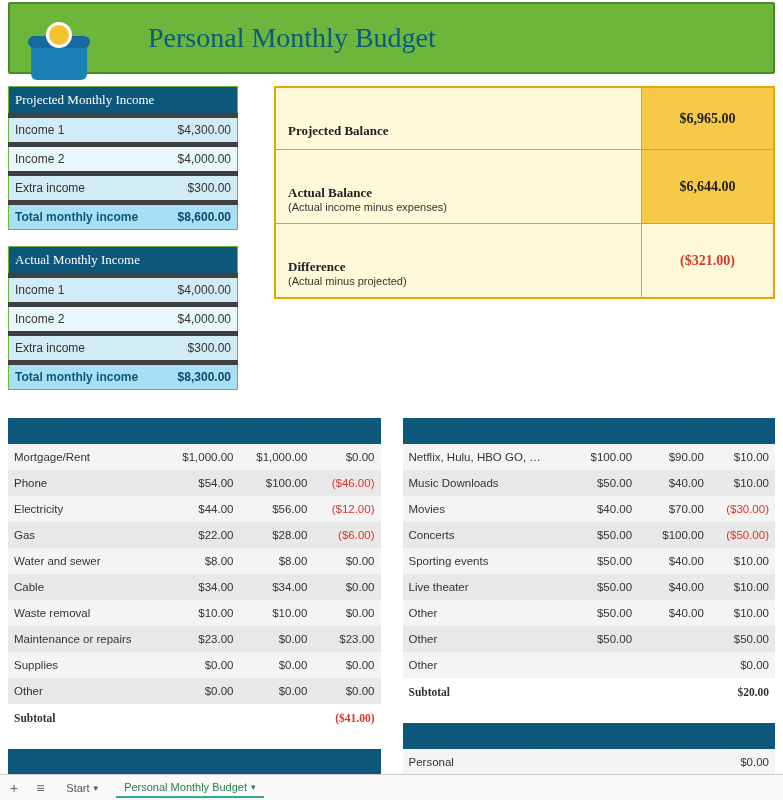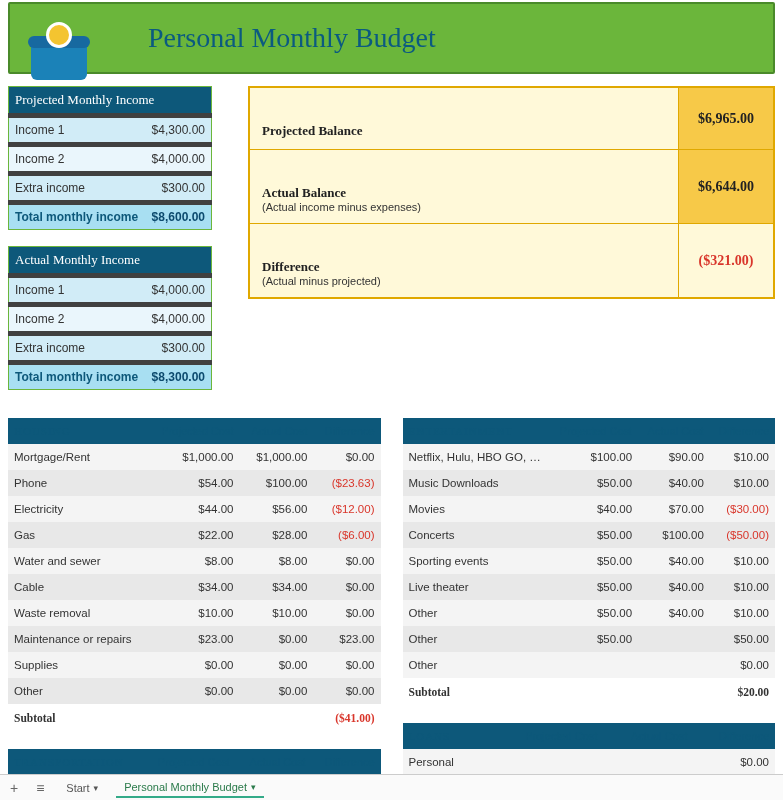--- a/index.html
+++ b/index.html
@@ -6,39 +6,39 @@
   body { font-family: Verdana, Geneva, sans-serif; font-size: 12px; color: #333; background: #fff; width: 783px; height: 800px; overflow: hidden; position: relative; }
   
   .header-banner { background: #6bb63b; border: 2px solid #4a8a2a; margin: 2px 8px 12px 8px; height: 72px; display: flex; align-items: center; padding-left: 18px; position: relative; border-radius: 2px; }
   .header-title { font-family: Georgia, serif; font-size: 28px; color: #0b5a80; font-weight: normal; margin-left: 120px; }
   .coin-jar { position: absolute; left: 18px; bottom: -8px; width: 62px; height: 62px; }
   .jar-body { width: 56px; height: 36px; background: #1b82b8; border-radius: 4px 4px 6px 6px; position: absolute; bottom: 0; left: 3px; }
   .jar-lid { width: 62px; height: 12px; background: #1769a0; border-radius: 6px; position: absolute; bottom: 32px; left: 0; }
   .coin { width: 26px; height: 26px; background: #f4c430; border: 3px solid #fff; border-radius: 50%; position: absolute; top: 4px; left: 18px; }
 
   .top-grid { display: flex; gap: 36px; padding: 0 8px; align-items: flex-start; }
-  .left-col { width: 204px; }
+  .left-col { width: 230px; }
   .right-col { flex: 1; }
 
   .income-table { width: 100%; border-collapse: collapse; margin-bottom: 16px; border: 1px solid #6bb63b; }
   .income-table th { background: #0d587a; color: #fff; text-align: left; padding: 5px 6px; font-family: Georgia, serif; font-weight: normal; font-size: 13px; }
   .income-table td { padding: 5px 6px; border-top: 5px solid #404040; font-size: 12px; }
   .income-table .amt { text-align: right; }
   .income-table .r1 { background: #d1ecf7; }
   .income-table .r2 { background: #eaf6fc; }
   .income-table .total td { background: #a8dff2; font-weight: bold; color: #0d587a; }
   .income-table .total .amt { color: #0c4a6e; }
 
   .balance-box { border: 2px solid #e0a800; background: #fff9d9; }
   .balance-row { display: flex; border-bottom: 1px solid #e0a800; }
   .balance-row:last-child { border-bottom: none; }
   .balance-label-cell { flex: 1; padding: 10px 12px; font-size: 12px; }
   .balance-label-cell .bl-title { font-family: Georgia, serif; font-weight: bold; color: #222; font-size: 13px; margin-top: 25px; }
   .balance-label-cell .bl-sub { font-size: 11px; color: #333; }
-  .balance-val { width: 95px; background: #f7c948; display: flex; align-items: center; justify-content: center; font-weight: bold; font-family: Georgia, serif; font-size: 14px; color: #222; border-left: 1px solid #e0a800; }
+  .balance-val { width: 132px; background: #f7c948; display: flex; align-items: center; justify-content: center; font-weight: bold; font-family: Georgia, serif; font-size: 14px; color: #222; border-left: 1px solid #e0a800; }
   .balance-row:last-child .balance-val { background: #fff9d9; color: #d9362b; }
 
   .expense-grid { display: flex; gap: 22px; padding: 12px 8px 0 8px; }
   .exp-col { flex: 1; min-width: 0; }
   .exp-table { width: 100%; border-collapse: collapse; margin-bottom: 18px; font-size: 11.5px; }
   .exp-table thead th { background: #0d587a; color: #0d587a; padding: 7px 6px; font-weight: normal; font-size: 11px; text-align: right; white-space: nowrap; overflow: hidden; }
   .exp-table thead th:first-child { text-align: left; font-family: Georgia, serif; font-size: 11px; letter-spacing: 1px; }
   .exp-table tbody td { padding: 7px 6px; }
   .exp-table tbody tr:nth-child(odd) { background: #f4f4f4; }
   .exp-table tbody tr:nth-child(even) { background: #e8e8e8; }
@@ -161,21 +161,21 @@
           <tr>
             <td class="item-name">Mortgage/Rent</td>
             <td class="num">$1,000.00</td>
             <td class="num">$1,000.00</td>
             <td class="num ">$0.00</td>
           </tr>
           <tr>
             <td class="item-name">Phone</td>
             <td class="num">$54.00</td>
             <td class="num">$100.00</td>
-            <td class="num neg">($23.63)</td>
+            <td class="num neg">($46.00)</td>
           </tr>
           <tr>
             <td class="item-name">Electricity</td>
             <td class="num">$44.00</td>
             <td class="num">$56.00</td>
             <td class="num neg">($12.00)</td>
           </tr>
           <tr>
             <td class="item-name">Gas</td>
             <td class="num">$22.00</td>

